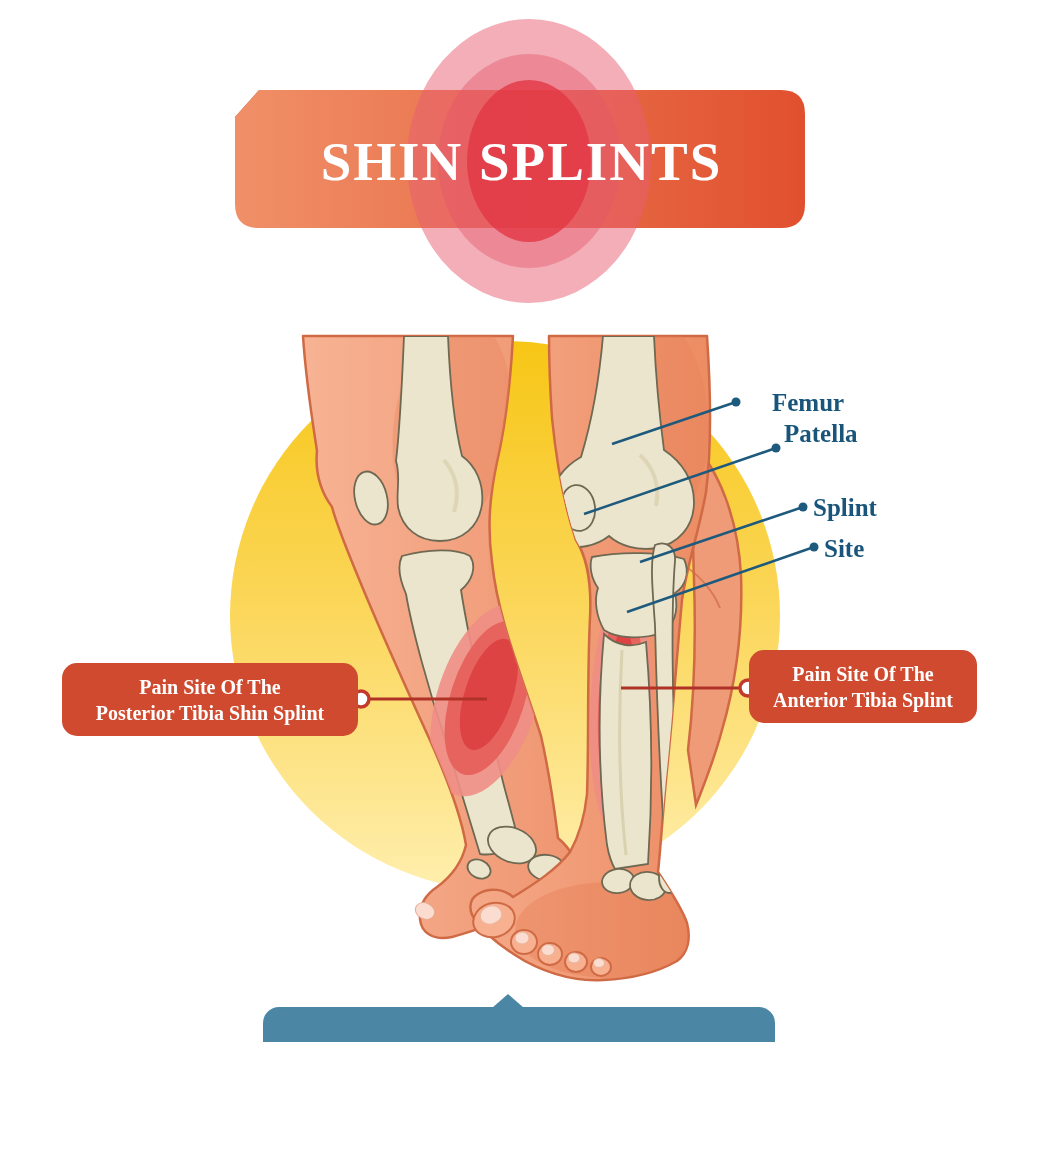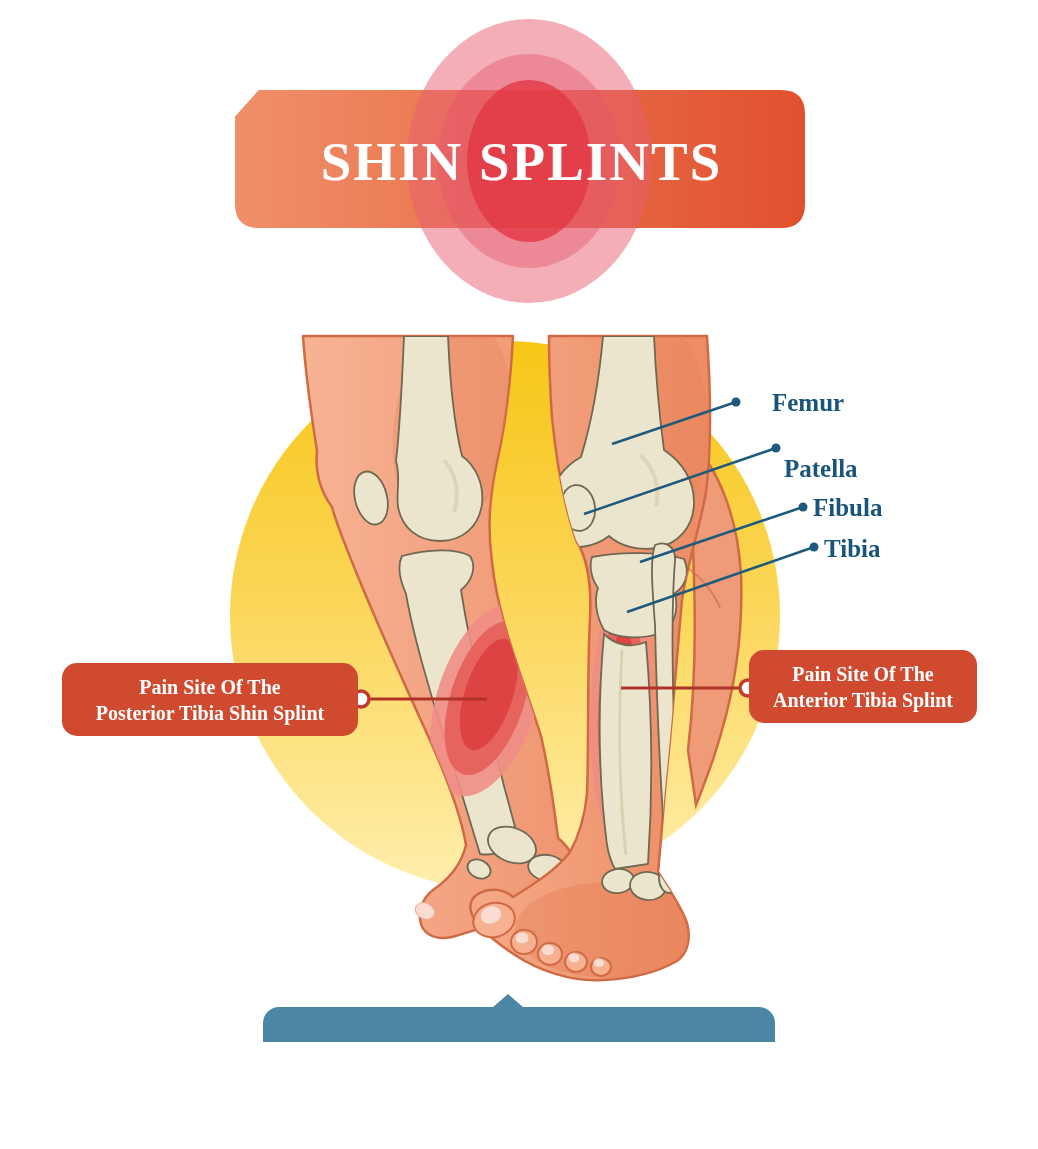--- a/index.html
+++ b/index.html
@@ -10,21 +10,21 @@
   #art{position:absolute;left:0;top:0;}
   .overlay{position:absolute;display:flex;align-items:center;justify-content:center;text-align:center;}
   #title-banner-text{
     left:237px;top:94px;width:569px;height:134px;
     color:#ffffff;font-size:55px;font-weight:bold;letter-spacing:2px;white-space:nowrap;
   }
   .bone-label{
     position:absolute;color:#19557B;font-size:25px;font-weight:bold;white-space:nowrap;height:30px;line-height:30px;
   }
   #label-femur{left:744px;top:388px;margin-left:28px;}
-  #label-patella{left:784px;top:454px;}
+  #label-patella{left:784px;top:419px;}
   #label-fibula{left:813px;top:493px;}
   #label-tibia{left:824px;top:534px;}
   .callout{
     position:absolute;background:#CF4A2F;border-radius:15px;color:#ffffff;
     display:flex;flex-direction:column;align-items:center;justify-content:center;
     font-weight:bold;font-size:20px;line-height:26px;text-align:center;
   }
   .callout span{white-space:nowrap;}
   #callout-posterior{left:62px;top:663px;width:296px;height:73px;}
   #callout-anterior{left:749px;top:650px;width:228px;height:73px;}
@@ -215,22 +215,22 @@
         <ellipse cx="529" cy="161" rx="91" ry="107" fill="#E4556A" opacity="0.42"></ellipse>
         <ellipse cx="529" cy="161" rx="62" ry="81" fill="#E23743" opacity="0.80"></ellipse>
       </g>
     </g>
   </svg>
 
   <div class="overlay" id="title-banner-text">SHIN SPLINTS</div>
 
   <div class="bone-label" id="label-femur">Femur</div>
   <div class="bone-label" id="label-patella">Patella</div>
-  <div class="bone-label" id="label-fibula">Fibula</div>
-  <div class="bone-label" id="label-tibia">Tibia</div>
+  <div class="bone-label" id="label-fibula">Splint</div>
+  <div class="bone-label" id="label-tibia">Site</div>
 
   <div class="callout" id="callout-posterior">
     <span>Pain Site Of The</span>
     <span>Posterior Tibia Shin Splint</span>
   </div>
 
   <div class="callout" id="callout-anterior">
     <span>Pain Site Of The</span>
     <span>Anterior Tibia Splint</span>
   </div>

